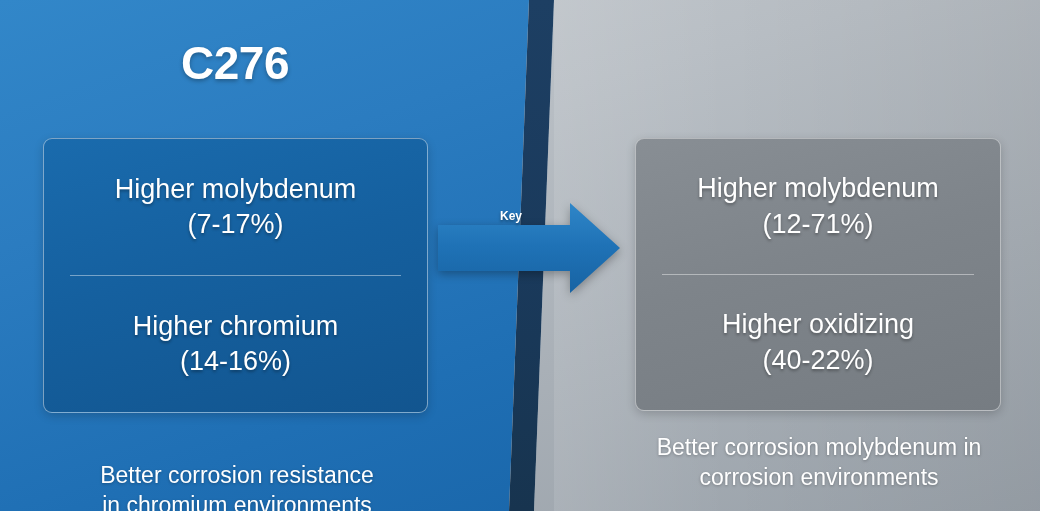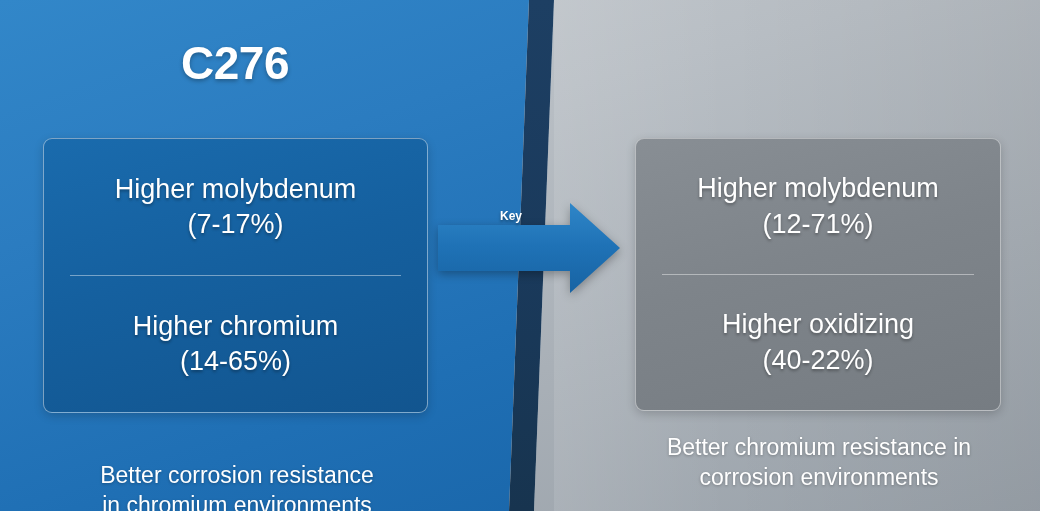--- a/index.html
+++ b/index.html
@@ -160,21 +160,21 @@
   <div class="title" id="title-left">C276</div>
 
   <div class="card" id="card-left">
     <div class="card-half">
       <div class="card-line">Higher molybdenum</div>
       <div class="card-line">(7-17%)</div>
     </div>
     <div class="card-sep"></div>
     <div class="card-half">
       <div class="card-line">Higher chromium</div>
-      <div class="card-line">(14-65%)</div>
+      <div class="card-line">(14-16%)</div>
     </div>
   </div>
 
   <div class="caption" id="caption-left">
     <div>Better corrosion resistance</div>
     <div>in chromium environments</div>
   </div>
 
 
   <div class="card" id="card-right">
@@ -183,21 +183,21 @@
       <div class="card-line">(12-71%)</div>
     </div>
     <div class="card-sep"></div>
     <div class="card-half">
       <div class="card-line">Higher oxidizing</div>
       <div class="card-line">(40-22%)</div>
     </div>
   </div>
 
   <div class="caption" id="caption-right">
-    <div>Better chromium resistance in</div>
+    <div>Better corrosion molybdenum in</div>
     <div>corrosion environments</div>
   </div>
 
   <div id="arrow-group">
     <svg id="arrow-shape" viewBox="0 0 182 90">
       <defs>
         <linearGradient id="arrowGrad" x1="0" y1="0" x2="0" y2="1">
           <stop offset="0%" stop-color="#2f86c8"></stop>
           <stop offset="48%" stop-color="#1f72b6"></stop>
           <stop offset="100%" stop-color="#1763a3"></stop>

